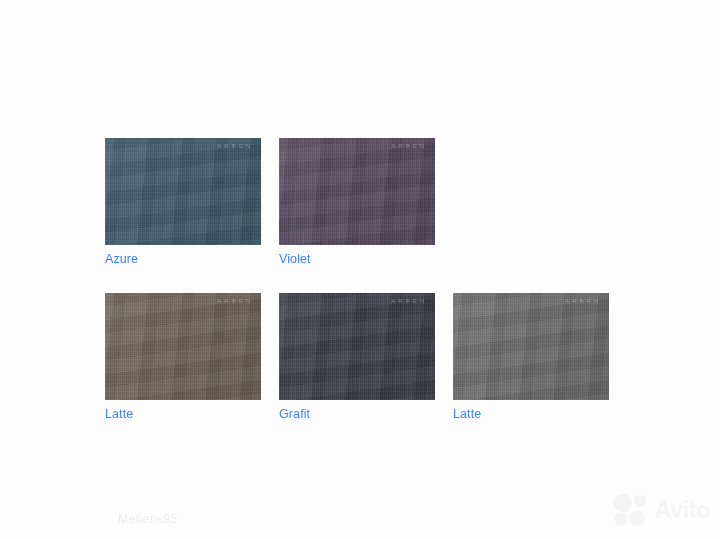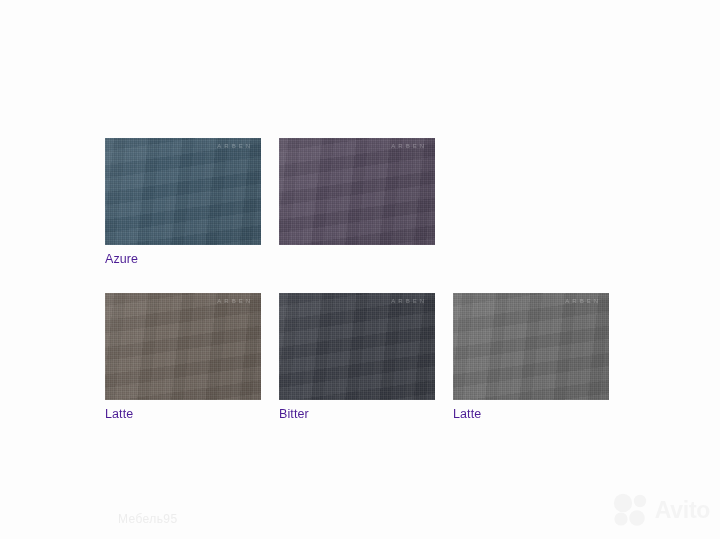--- a/index.html
+++ b/index.html
@@ -105,21 +105,21 @@
     letter-spacing: 3px;
     color: rgba(255,255,255,0.30);
     font-family: "Liberation Sans", sans-serif;
     pointer-events: none;
     user-select: none;
   }
 
   .swatch-label {
     margin-top: 7px;
     font-size: 12.5px;
-    color: #4c1d95;
+    color: #3b82f6;
     font-family: "Liberation Sans", sans-serif;
     letter-spacing: 0.1px;
     line-height: 15px;
   }
 
   
   #shop-watermark {
     position: absolute;
     left: 118px;
     top: 512px;
@@ -171,20 +171,21 @@
     </div>
 
 
     <div class="swatch-cell">
       <div class="swatch-tile" style="background:#554a5e">
         <div class="weave"></div>
         <div class="mottle"></div>
         <div class="tile-sheen"></div>
         <div class="tile-brand">ARBEN</div>
       </div>
+      <div class="swatch-label">Violet</div>
     </div>
 
   </div>
 
   <div class="swatch-row">
 
     <div class="swatch-cell">
       <div class="swatch-tile" style="background:#6d635b">
         <div class="weave"></div>
         <div class="mottle"></div>
@@ -194,21 +195,21 @@
       <div class="swatch-label">Latte</div>
     </div>
 
     <div class="swatch-cell">
       <div class="swatch-tile" style="background:#3a3d46">
         <div class="weave"></div>
         <div class="mottle"></div>
         <div class="tile-sheen"></div>
         <div class="tile-brand">ARBEN</div>
       </div>
-      <div class="swatch-label">Bitter</div>
+      <div class="swatch-label">Grafit</div>
     </div>
 
     <div class="swatch-cell">
       <div class="swatch-tile" style="background:#6c6c6c">
         <div class="weave"></div>
         <div class="mottle"></div>
         <div class="tile-sheen"></div>
         <div class="tile-brand">ARBEN</div>
       </div>
       <div class="swatch-label">Latte</div>

